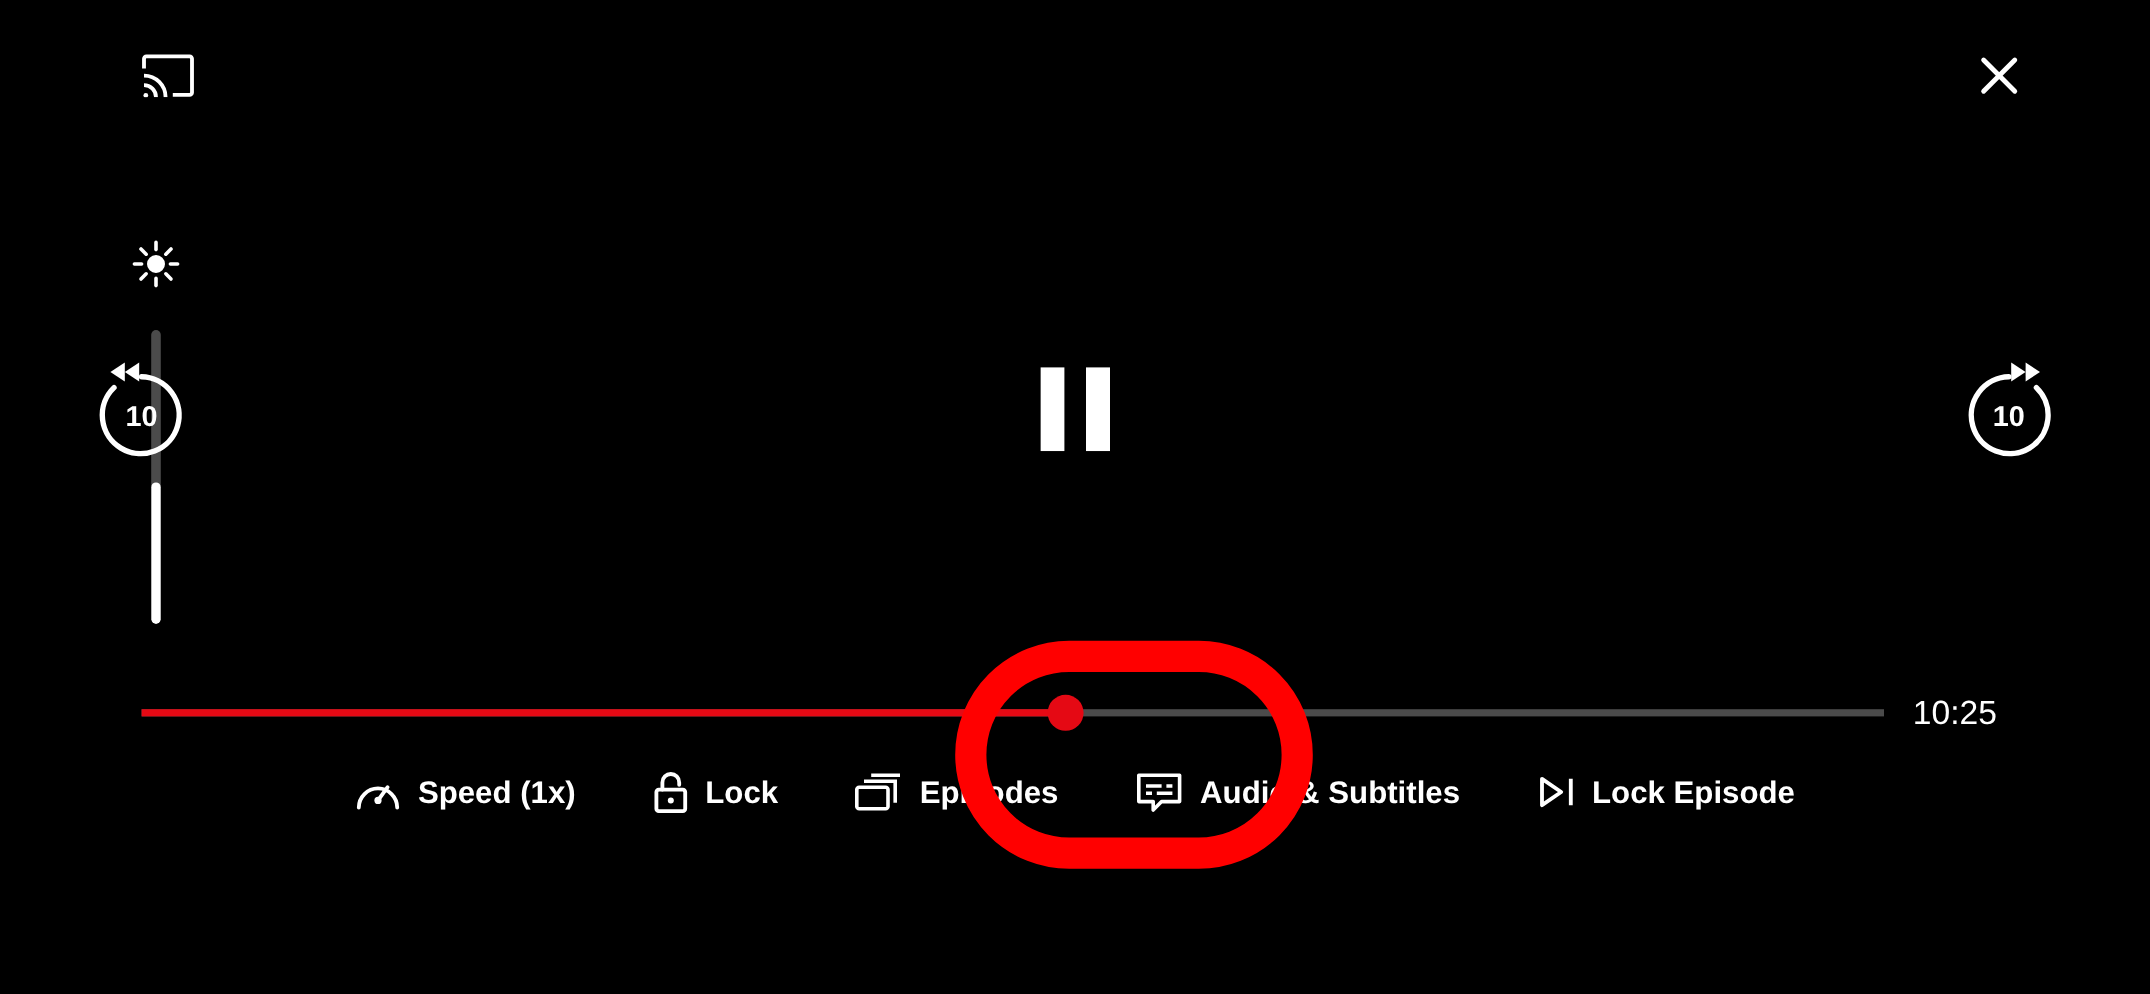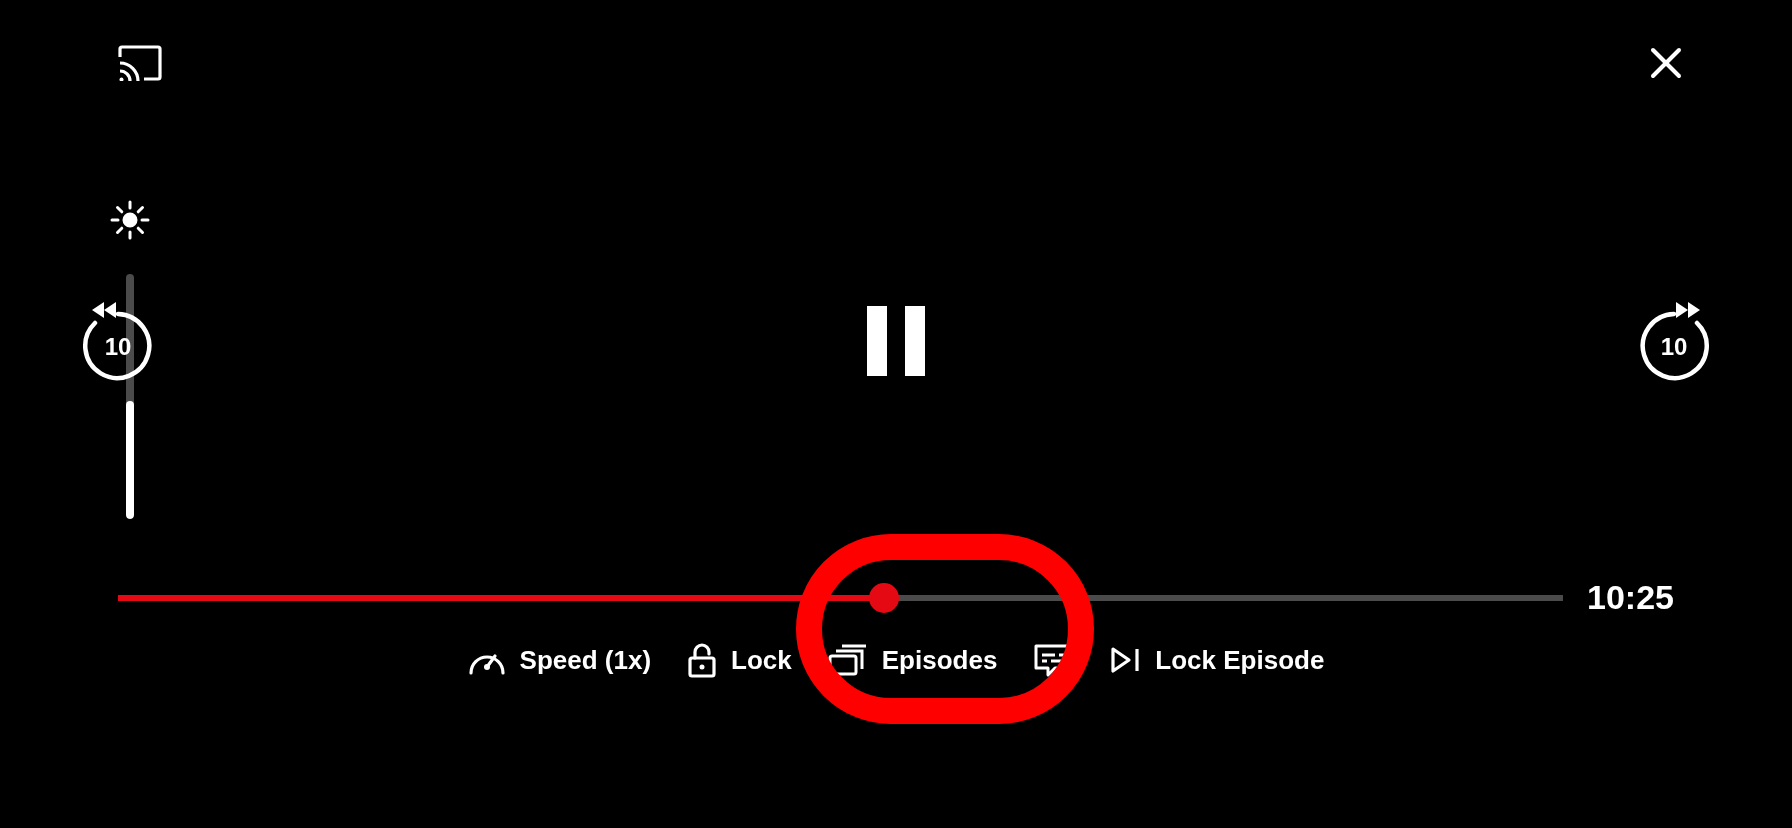--- a/index.html
+++ b/index.html
@@ -104,36 +104,35 @@
     .progress-thumb {
       position: absolute;
       top: 50%;
       transform: translate(-50%, -50%);
       width: 30px;
       height: 30px;
       border-radius: 50%;
       background: #e50914;
     }
     .time-remaining {
-      font-size: 34px;
-      font-weight: 700;
+      font-size: 28px;
+      font-weight: 400;
       min-width: 80px;
-      text-align: right;
     }
 
     
     .bottom-controls {
       position: absolute;
       left: 0;
       right: 0;
       top: 634px;
       display: flex;
       align-items: center;
       justify-content: center;
-      gap: 28px;
+      gap: 56px;
       font-size: 26px;
       font-weight: 600;
     }
     .bc-item {
       display: flex;
       align-items: center;
       gap: 14px;
       cursor: pointer;
       padding: 8px 4px;
     }
@@ -263,20 +262,21 @@
   </div>
 
   <div class="bc-item">
     <svg width="40" height="34" viewBox="0 0 40 34" fill="none" stroke="#fff" stroke-width="3" stroke-linejoin="round">
       <path d="M3 3 H37 V25 H22 L15 32 L15 25 H3 Z"></path>
       <line x1="9" y1="12" x2="22" y2="12"></line>
       <line x1="26" y1="12" x2="31" y2="12"></line>
       <line x1="9" y1="18" x2="14" y2="18"></line>
       <line x1="18" y1="18" x2="31" y2="18"></line>
     </svg>
+    <span>Audio &amp; Subtitles</span>
   </div>
 
   <div class="bc-item">
     <svg width="32" height="30" viewBox="0 0 32 30" fill="none" stroke="#fff" stroke-width="3.2" stroke-linejoin="round">
       <path d="M4 4 L20 15 L4 26 Z"></path>
       <line x1="28" y1="4" x2="28" y2="26"></line>
     </svg>
     <span>Lock Episode</span>
   </div>
 

